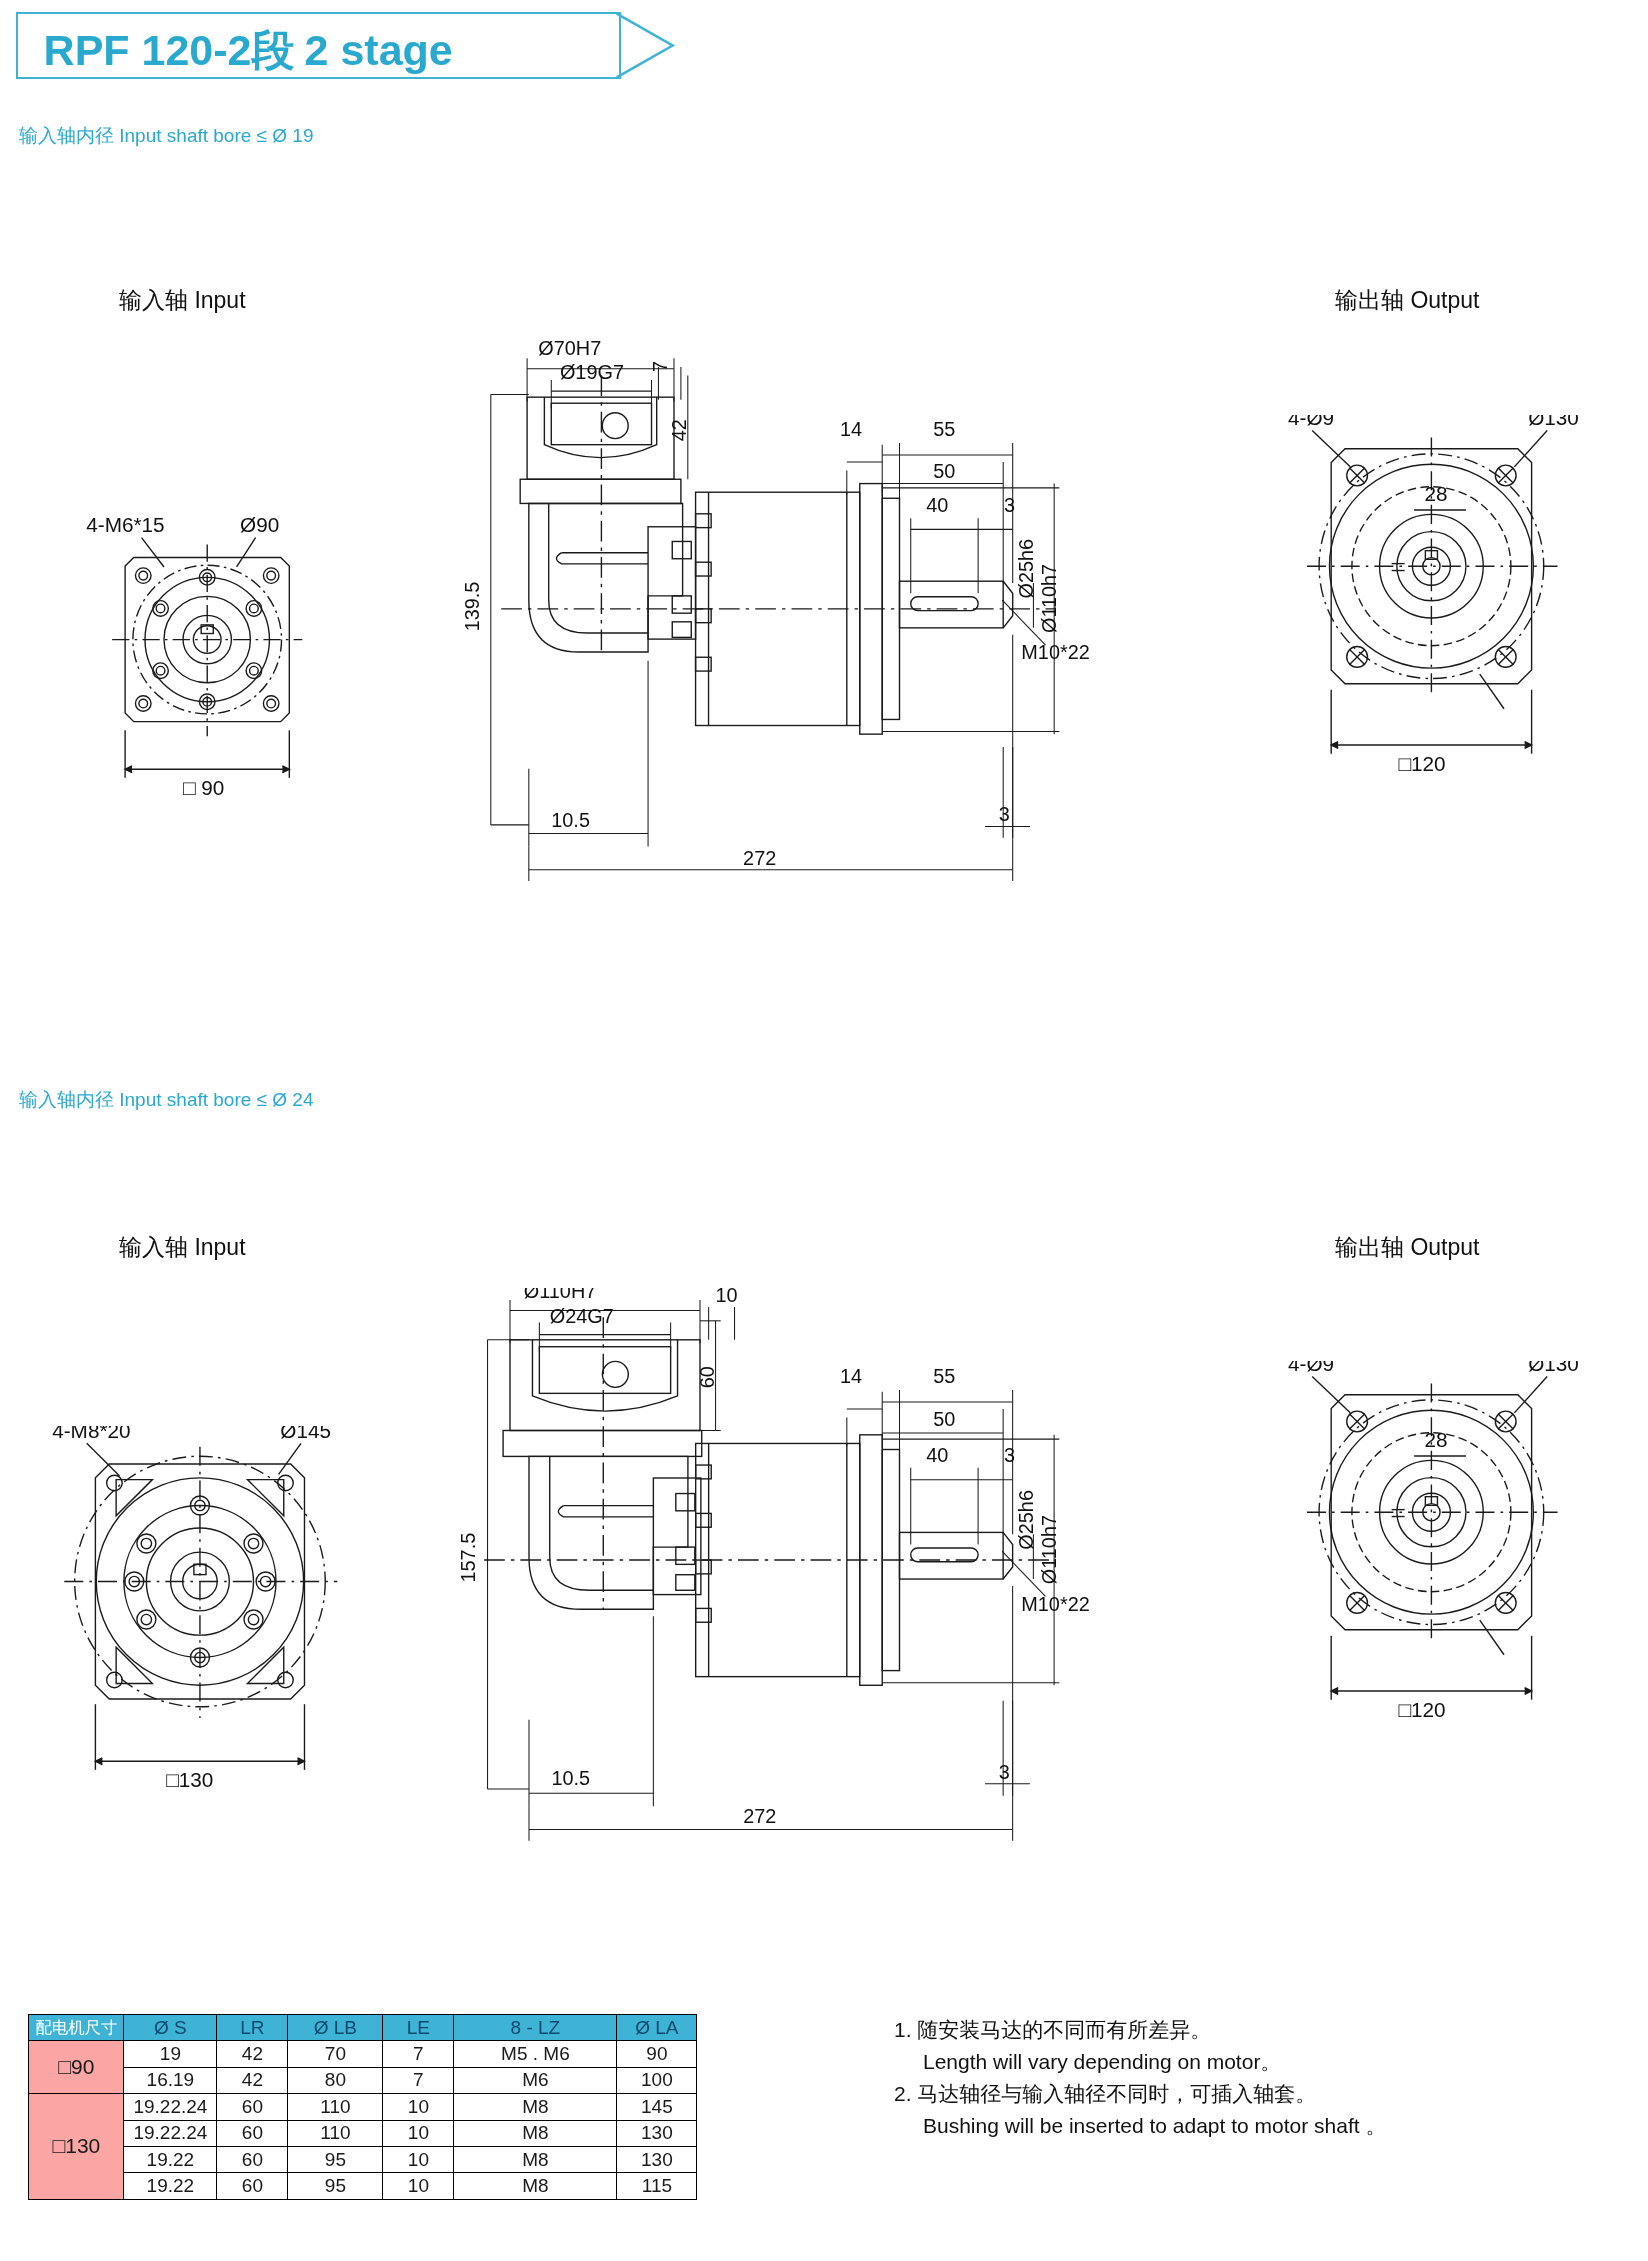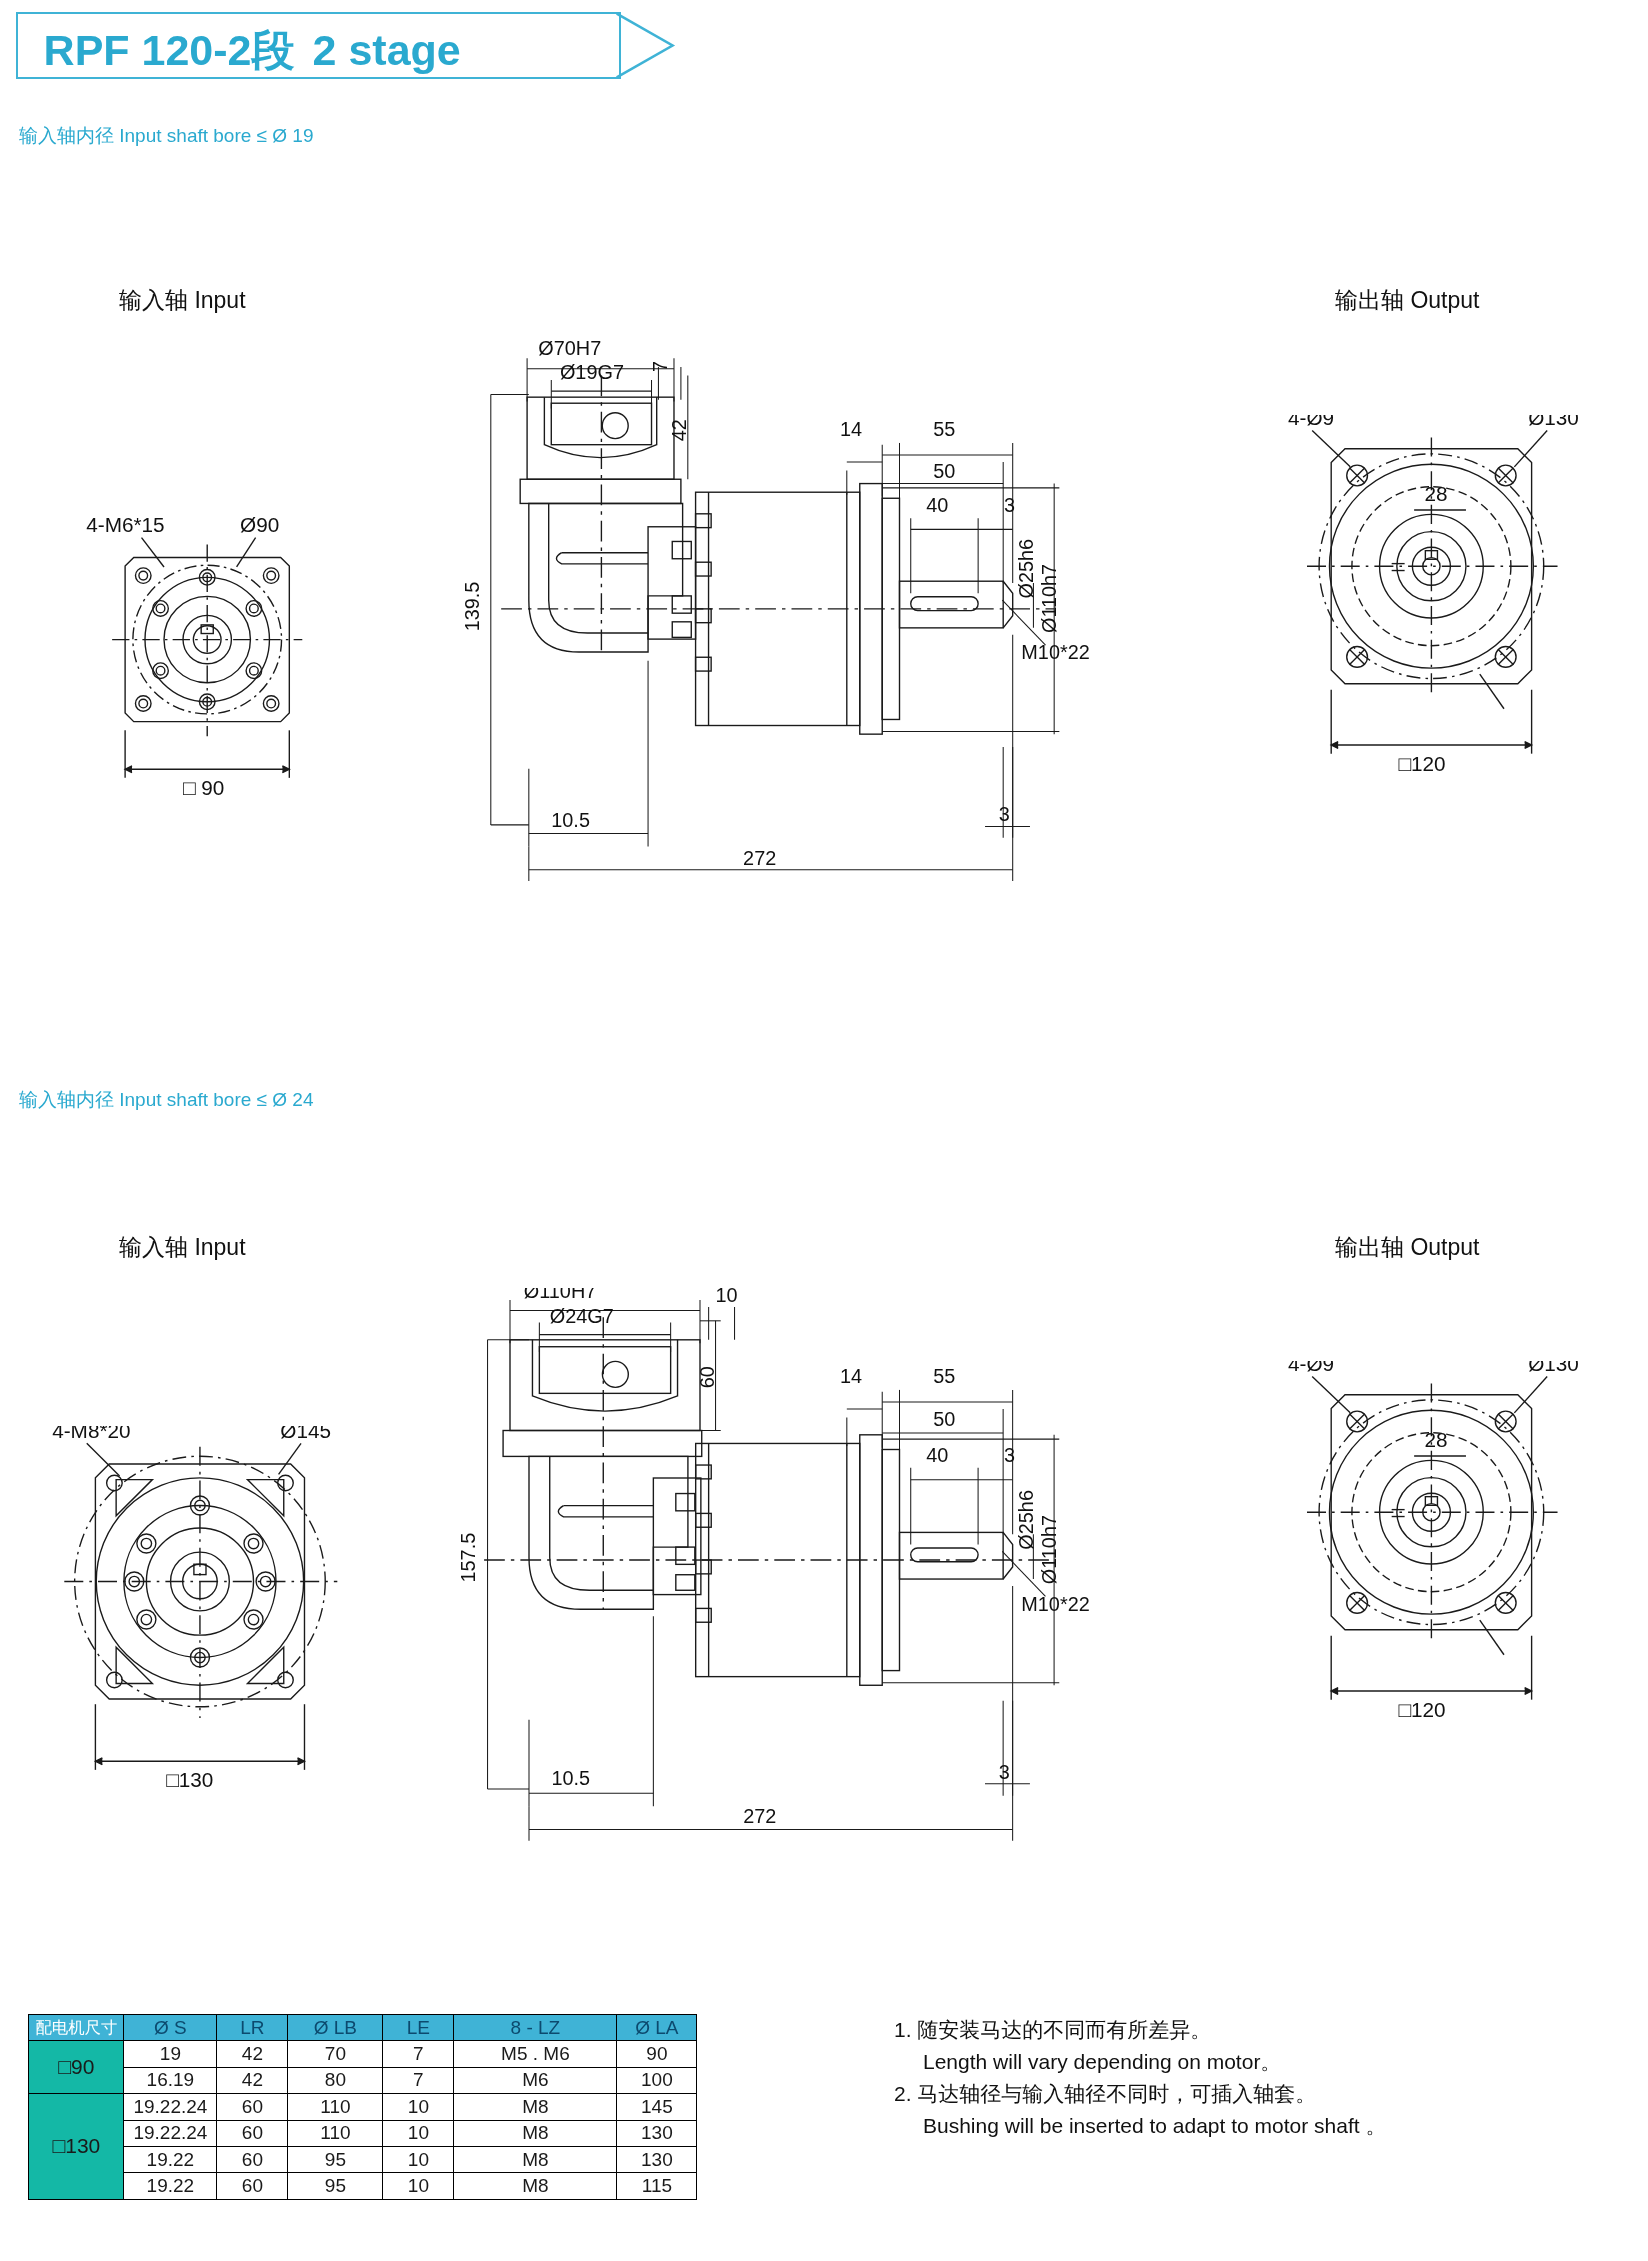--- a/index.html
+++ b/index.html
@@ -21,21 +21,21 @@
   .banner-shape{
     position:absolute;left:0;top:0;height:67px;width:605px;
     border:2.6px solid #3fb3d6;
     box-sizing:border-box;
   }
   .banner-title{
     position:absolute;left:28px;top:10.4px;
     font-size:43px;font-weight:bold;color:#2aa9cf;
     letter-spacing:0px;white-space:nowrap;
   }
-  .banner-title .en{margin-left:18px;}
+  .banner-title .en{margin-left:10px;}
 
   .subhead{
     position:absolute;
     font-size:19px;color:#2aa9cf;white-space:nowrap;
   }
   #sub1{left:19px;top:123px;}
   #sub2{left:19px;top:1050px;margin-top:37px;}
 
   .lbl{
     position:absolute;font-size:23px;color:#111;white-space:nowrap;
@@ -60,21 +60,21 @@
     box-sizing:border-box;
     font-weight:normal;
   }
   .spec-table thead th{
     background:#3fb3d6;color:#0c4a6e;font-weight:normal;
   }
   .spec-table thead th.first{
     background:#3fb3d6;color:#ffffff;font-size:16.4px;
   }
   .spec-table td.grp{
-    background:#14b8a6;font-size:21px;font-weight:normal;
+    background:#fca5a5;font-size:21px;font-weight:normal;
   }
   .col-s{width:93px;}
   .col-lr{width:71px;}
   .col-lb{width:95px;}
   .col-le{width:71px;}
   .col-lz{width:163px;}
   .col-la{width:80px;}
   .col-first{width:95px;}
 
   

